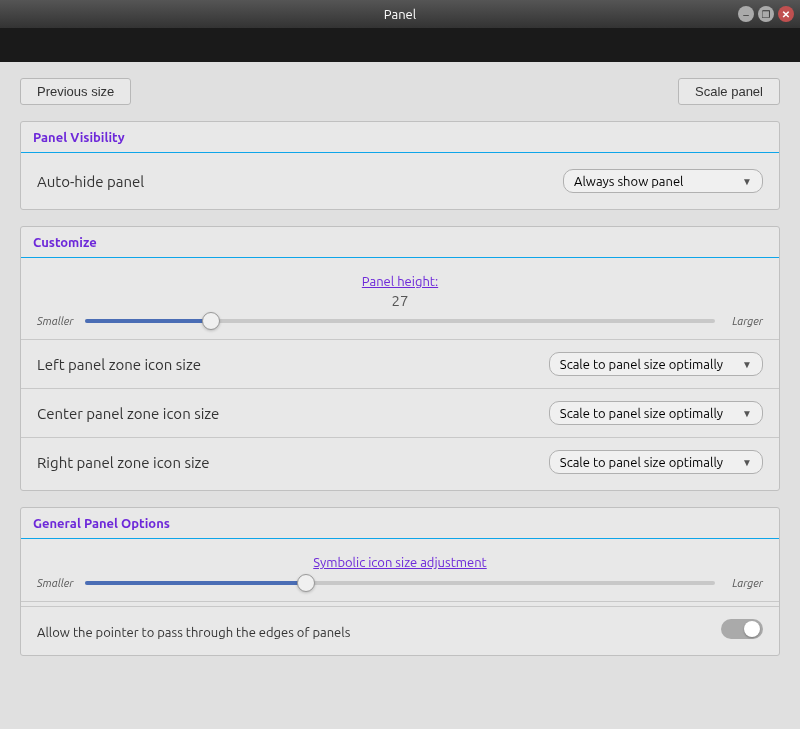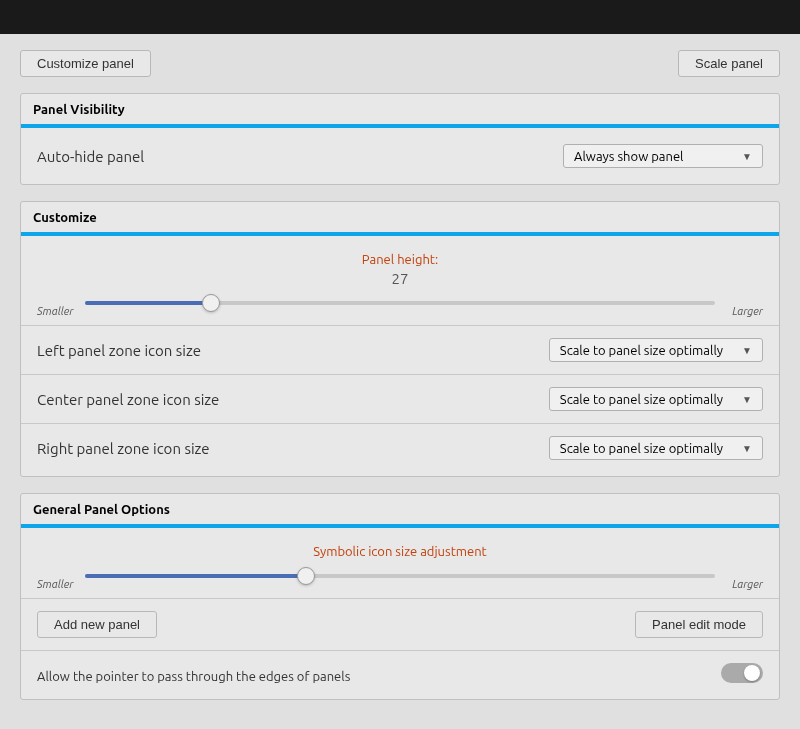--- a/index.html
+++ b/index.html
@@ -79,80 +79,80 @@
     .section {
       background: #e8e8e8;
       border: 1px solid #c0c0c0;
       border-radius: 3px;
       margin-bottom: 16px;
     }
     .section-header {
       padding: 8px 12px;
       font-weight: bold;
       font-size: 13px;
-      color: #000000;
-      border-bottom: 4px solid #0ea5e9;
+      color: #6d28d9;
+      border-bottom: 1px solid #0ea5e9;
     }
     .section-body {
       padding: 8px 0;
     }
     .row {
       display: flex;
       align-items: center;
       justify-content: space-between;
       padding: 8px 16px;
     }
     .row-label {
       color: #333;
       font-size: 15px;
     }
     .dropdown {
       background: #f0f0f0;
       border: 1px solid #b0b0b0;
       padding: 4px 10px;
-      border-radius: 3px;
+      border-radius: 10px;
       display: flex;
       align-items: center;
       gap: 19px;
       cursor: pointer;
       font-size: 13px;
       min-width: 200px;
       justify-content: space-between;
     }
     .dropdown-arrow {
       font-size: 10px;
       color: #555;
     }
     .slider-section {
       padding: 8px 16px 4px;
     }
     .slider-title {
       text-align: center;
       font-size: 13px;
-      color: #c2410c;
+      color: #6d28d9;
       margin-bottom: 4px;
+      text-decoration: underline;
     }
     .slider-value {
       text-align: center;
       font-size: 15px;
       color: #555;
       margin-bottom: 2px;
     }
     .slider-row {
       display: flex;
       align-items: center;
       gap: 8px;
     }
     .slider-label {
       font-size: 11px;
       color: #555;
       width: 40px;
       flex-shrink: 0;
       font-style: italic;
-      margin-top: 16px;
     }
     .slider-label.right {
       text-align: right;
     }
     .slider-wrapper {
       flex: 1;
       position: relative;
       height: 20px;
       display: flex;
       align-items: center;
@@ -243,27 +243,35 @@
       height: 34px;
       background: #1a1a1a;
       flex-shrink: 0;
     }
   </style>
 </head>
 <body>
 
 <div class="window">
 
+  <div class="titlebar">
+    <span class="titlebar-title">Panel</span>
+    <div class="titlebar-controls">
+      <button class="titlebar-btn btn-minimize">–</button>
+      <button class="titlebar-btn btn-restore">❐</button>
+      <button class="titlebar-btn btn-close">✕</button>
+    </div>
+  </div>
 
   <div class="dark-bar"></div>
 
   <div class="content-area">
 
     <div class="nav-row">
-      <button class="nav-btn">Customize panel</button>
+      <button class="nav-btn">Previous size</button>
       <button class="nav-btn">Scale panel</button>
     </div>
 
     <div class="section">
       <div class="section-header">Panel Visibility</div>
       <div class="section-body">
         <div class="row">
           <span class="row-label">Auto-hide panel</span>
           <div class="dropdown">
             <span>Always show panel</span>
@@ -335,24 +343,20 @@
               <div class="slider-track-bg"></div>
               <div class="slider-track-fill" style="width: 35%"></div>
               <div class="slider-thumb" style="left: 35%"></div>
             </div>
             <span class="slider-label right">Larger</span>
           </div>
         </div>
 
         <hr class="divider">
 
-        <div class="buttons-row">
-          <button class="action-btn">Add new panel</button>
-          <button class="action-btn">Panel edit mode</button>
-        </div>
 
         <hr class="divider">
 
         <div class="toggle-row">
           <span class="toggle-label">Allow the pointer to pass through the edges of panels</span>
           <div class="toggle">
             <span class="toggle-x">✕</span>
             <div class="toggle-knob"></div>
           </div>
         </div>

